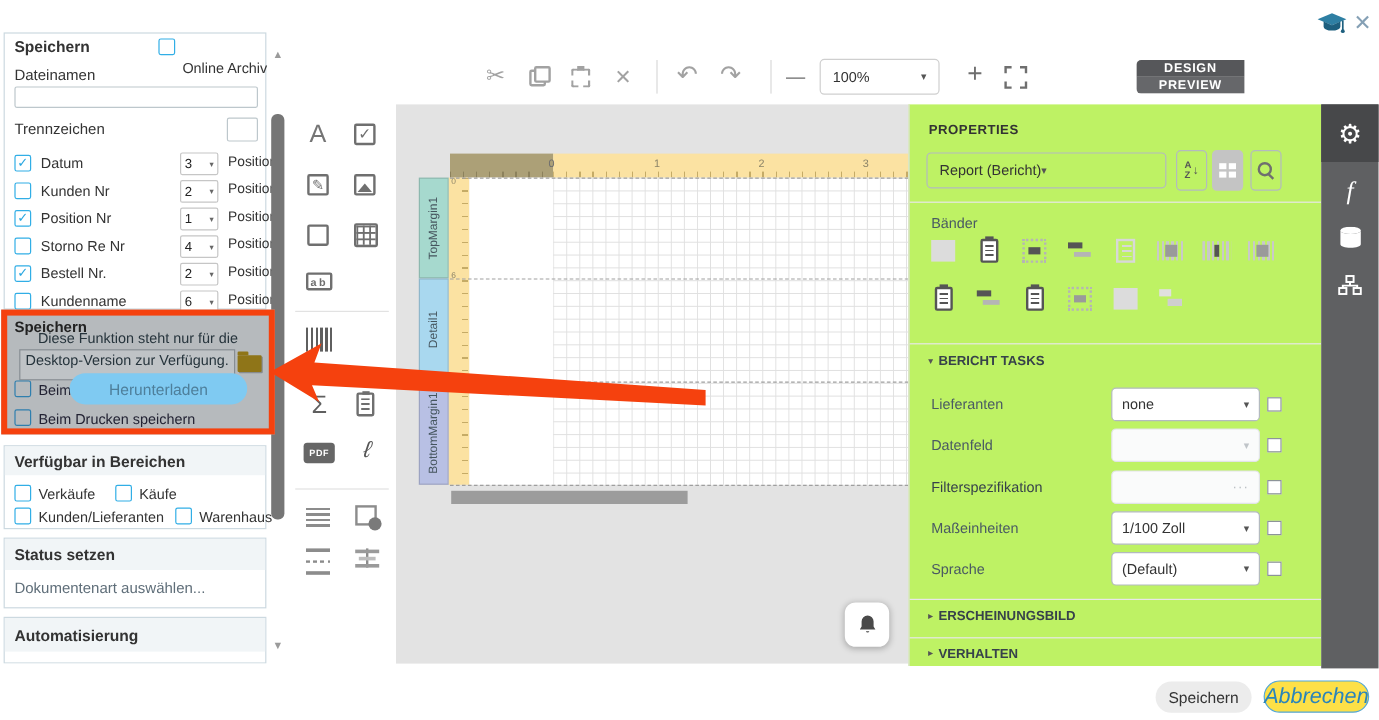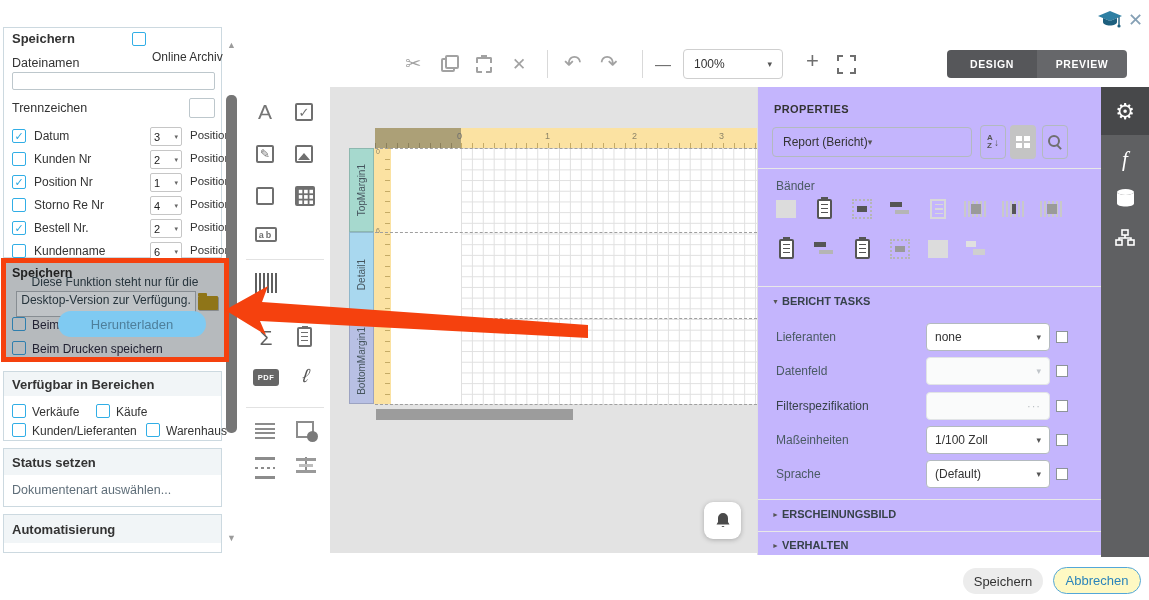--- a/index.html
+++ b/index.html
@@ -37,35 +37,35 @@
   
   .tool{position:absolute;display:flex;align-items:center;justify-content:center;color:#6f6f6f;}
   .ibox{border:2px solid #6f6f6f;border-radius:2px;box-sizing:border-box;background:#fff;}
   .hrline{position:absolute;height:1px;background:#e2e2e2;}
 
   
   .tbi{position:absolute;color:#a2a2a2;font-size:19px;line-height:19px;}
   .sep{position:absolute;width:1px;height:28px;background:#d9d9d9;top:50px;}
   .zoombox{position:absolute;left:683px;top:49px;width:100px;height:30px;border:1px solid #cfcfcf;border-radius:4px;
       background:#fff;display:flex;align-items:center;justify-content:space-between;padding:0 10px;box-sizing:border-box;font-size:12px;}
-  .modebtns{position:absolute;left:947px;top:50px;width:180px;height:28px;border-radius:4px;overflow:hidden;display:flex;}
+  .modebtns{position:absolute;left:947px;top:50px;width:180px;height:28px;border-radius:4px;overflow:hidden;display:flex;flex-direction:column;}
   .modebtn{width:90px;height:28px;display:flex;align-items:center;justify-content:center;
       color:#fff;font-size:10.5px;font-weight:700;letter-spacing:.6px;}
 
   
   .canvas{position:absolute;left:330px;top:87px;width:427px;height:466px;background:#e3e3e3;overflow:hidden;}
   .dash{position:absolute;left:45px;width:382px;height:0;border-top:1px dashed #9f9f9f;}
   .bandlab{position:absolute;left:19px;width:25px;box-sizing:border-box;border:1px solid rgba(0,0,0,.15);
       display:flex;align-items:center;justify-content:center;}
   .bandlab span{writing-mode:vertical-rl;transform:rotate(180deg);font-size:10px;color:#45555e;white-space:nowrap;}
   .ruler-num{position:absolute;font-size:9px;color:#8c8468;}
   .vruler-num{position:absolute;font-size:7px;color:#8c8468;}
 
   
-  .props{position:absolute;left:757px;top:87px;width:344px;height:468px;background:#c4b5fd;border-left:1px solid #e0e0e0;box-sizing:border-box;}
+  .props{position:absolute;left:757px;top:87px;width:344px;height:468px;background:#bef264;border-left:1px solid #e0e0e0;box-sizing:border-box;}
   .pdiv{position:absolute;left:0;width:100%;height:1px;background:#e8e8e8;}
   .pctrl{position:absolute;left:168px;width:124px;height:28px;border:1px solid #b3babf;border-radius:4px;background:#fff;
       display:flex;align-items:center;justify-content:space-between;padding:0 8px;box-sizing:border-box;font-size:12px;color:#333;}
   .pctrl.dis{background:#fafbfb;border-color:#e1e4e6;color:#b9bec2;}
   .pcheck{position:absolute;left:298px;width:12px;height:12px;border:1px solid #8d9499;background:#fff;box-sizing:border-box;}
   .plab{position:absolute;left:18px;font-size:12px;color:#4a5a63;}
   .bicon{position:absolute;width:24px;height:24px;display:flex;align-items:center;justify-content:center;}
 
   
   .bi-light{width:20px;height:18px;background:#dcdcdc;}
@@ -90,22 +90,22 @@
   .bi-step:after{content:"";position:absolute;left:7px;top:8px;width:12px;height:6px;background:#cfcfcf;}
 
   
   .dside{position:absolute;left:1101px;top:87px;width:48px;height:470px;background:#5f6062;}
   .dside .active{position:absolute;left:0;top:0;width:48px;height:48px;background:#47484a;}
   .dicon{position:absolute;left:0;width:48px;display:flex;align-items:center;justify-content:center;color:#fff;}
 
   
   .btn-save{position:absolute;left:963px;top:568px;width:80px;height:26px;border-radius:14px;background:#ececec;
       display:flex;align-items:center;justify-content:center;font-size:13px;color:#333;}
-  .btn-cancel{position:absolute;left:1053px;top:567px;width:88px;height:27px;border-radius:14px;background:#fef9c3;
-      border:1.5px solid #53a7d8;display:flex;align-items:center;justify-content:center;font-size:13px;color:#2a84bb;box-sizing:border-box;}
+  .btn-cancel{position:absolute;left:1053px;top:567px;width:88px;height:27px;border-radius:14px;background:#fde047;
+      border:1.5px solid #53a7d8;display:flex;align-items:center;justify-content:center;font-size:18px;color:#2a84bb;box-sizing:border-box;font-style:italic;}
 
   .bell-btn{position:absolute;left:374px;top:415px;width:37px;height:37px;border-radius:9px;background:#fff;
       box-shadow:0 1px 5px rgba(0,0,0,.25);display:flex;align-items:center;justify-content:center;}
 
   .copyicon{position:relative;width:16px;height:16px;}
   .copyicon:before{content:"";position:absolute;left:0;top:3px;width:10px;height:10px;border:2px solid #a2a2a2;border-radius:2px;}
   .copyicon:after{content:"";position:absolute;left:4px;top:0;width:10px;height:10px;border:2px solid #a2a2a2;border-radius:2px;background:#fff;}
   .pasteicon{position:relative;width:16px;height:17px;}
   .pasteicon:before{content:"";position:absolute;left:0;top:2px;width:12px;height:12px;border:2px dashed #a2a2a2;border-radius:2px;}
   .pasteicon:after{content:"";position:absolute;left:5px;top:0;width:6px;height:4px;background:#a2a2a2;}

